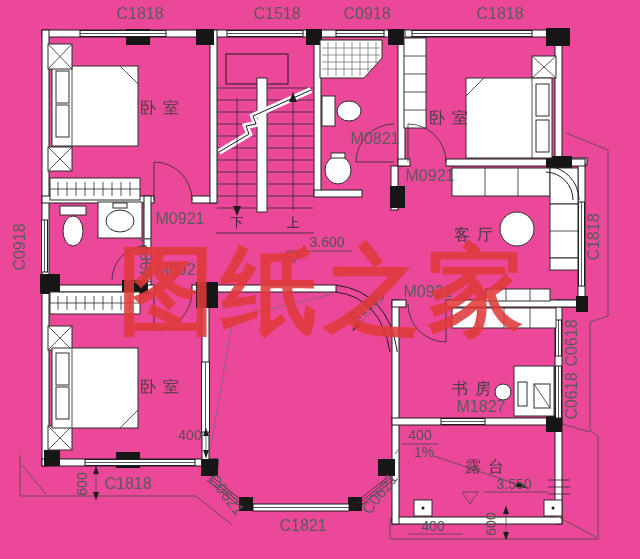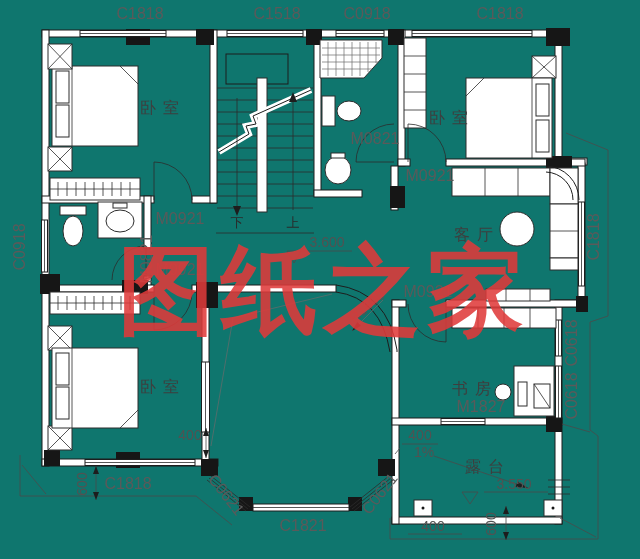--- a/index.html
+++ b/index.html
@@ -1,16 +1,16 @@
 <!DOCTYPE html>
 <html><head>
 <meta charset="utf-8">
 <style>
   html,body{margin:0;padding:0;background:#ffffff;}
-  #plan-wrap{width:640px;height:559px;background:#0f766e;position:relative;overflow:hidden;}
+  #plan-wrap{width:640px;height:559px;background:#ec4899;position:relative;overflow:hidden;}
   svg{display:block;}
   .w{fill:#ffffff;stroke:#1d1d1d;stroke-width:1;}
   .blk{fill:#161616;stroke:none;}
   .ln{stroke:#1d1d1d;stroke-width:1;fill:none;}
   .ln2{stroke:#2c2c2c;stroke-width:0.8;fill:none;}
   .fx{fill:#ffffff;stroke:#2c2c2c;stroke-width:1;}
   .thin{stroke:#6a6a6a;stroke-width:0.7;fill:none;}
   .eave{stroke:#4a4a4a;stroke-width:0.8;fill:none;}
   .dimln{stroke:#4a4a4a;stroke-width:0.8;fill:none;}
   .arrow{fill:#1d1d1d;stroke:none;}

